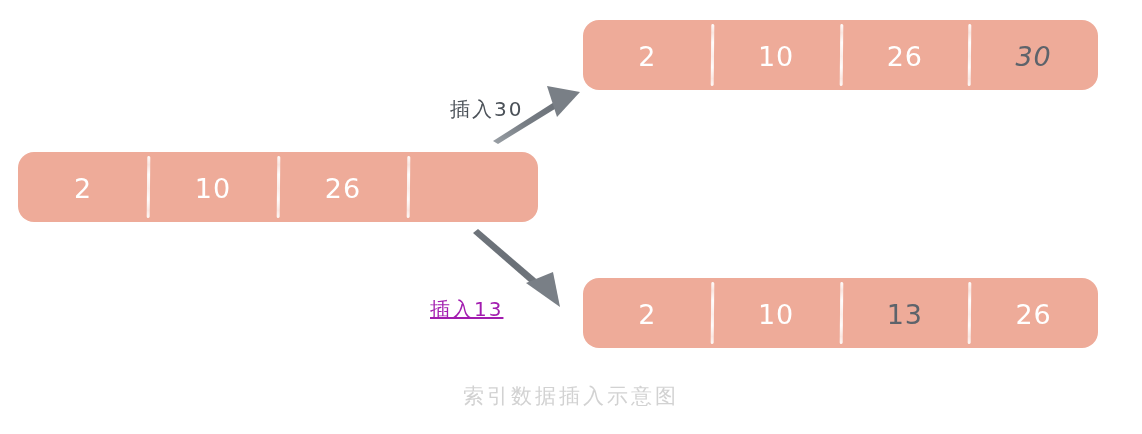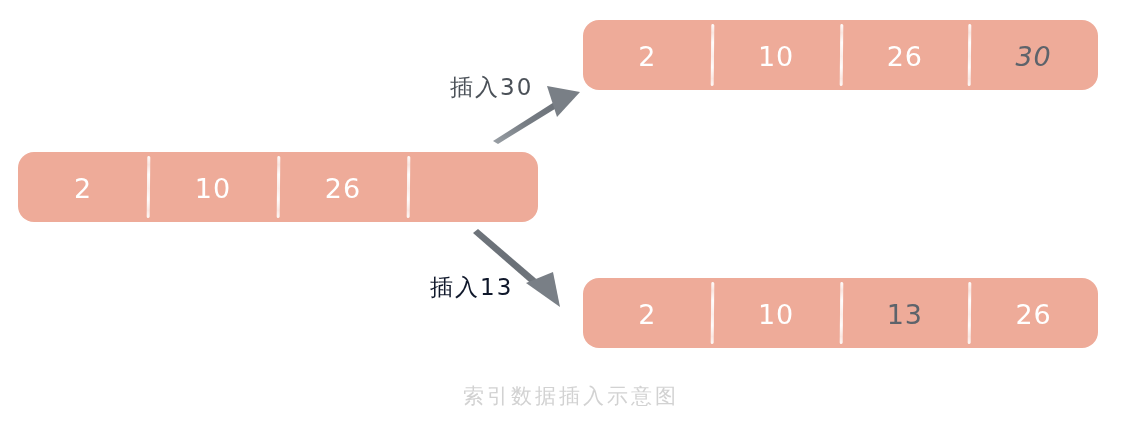--- a/index.html
+++ b/index.html
@@ -82,24 +82,25 @@
   .arrow-layer {
     position: absolute;
     inset: 0;
     pointer-events: none;
   }
 
   
   .arrow-label {
     position: absolute;
     color: #4b5158;
-    font-size: 23px;
+    font-size: 20px;
     letter-spacing: 2px;
     white-space: nowrap;
     user-select: none;
+    margin-top: 24px;
   }
   #label-insert-30 { left: 450px; top: 72px; }
   #label-insert-13 { left: 430px; top: 272px; }
 
   #diagram-caption {
     position: absolute;
     left: 0;
     right: 0;
     top: 382px;
     text-align: center;
@@ -179,17 +180,17 @@
     </g>
 
     <g>
       <path d="M 473 233 L 478 229 L 548 289 L 543 294 Z" fill="url(#shaftFade13)"></path>
       <path d="M 526 283 L 560 307 L 553 272 Z" fill="#797f86"></path>
     </g>
   </svg>
 
   <div class="arrow-label" id="label-insert-30" style="color: rgb(75, 81, 88);">插入30</div>
 
-  <div class="arrow-label" id="label-insert-13" style="color: #0f172a;">插入13</div>
+  <div class="arrow-label" id="label-insert-13" style="color: #a21caf; text-decoration: underline;">插入13</div>
 
   <div id="diagram-caption" style="color: rgb(210, 210, 210);">索引数据插入示意图</div>
 
 </div>
 
 </body></html>

